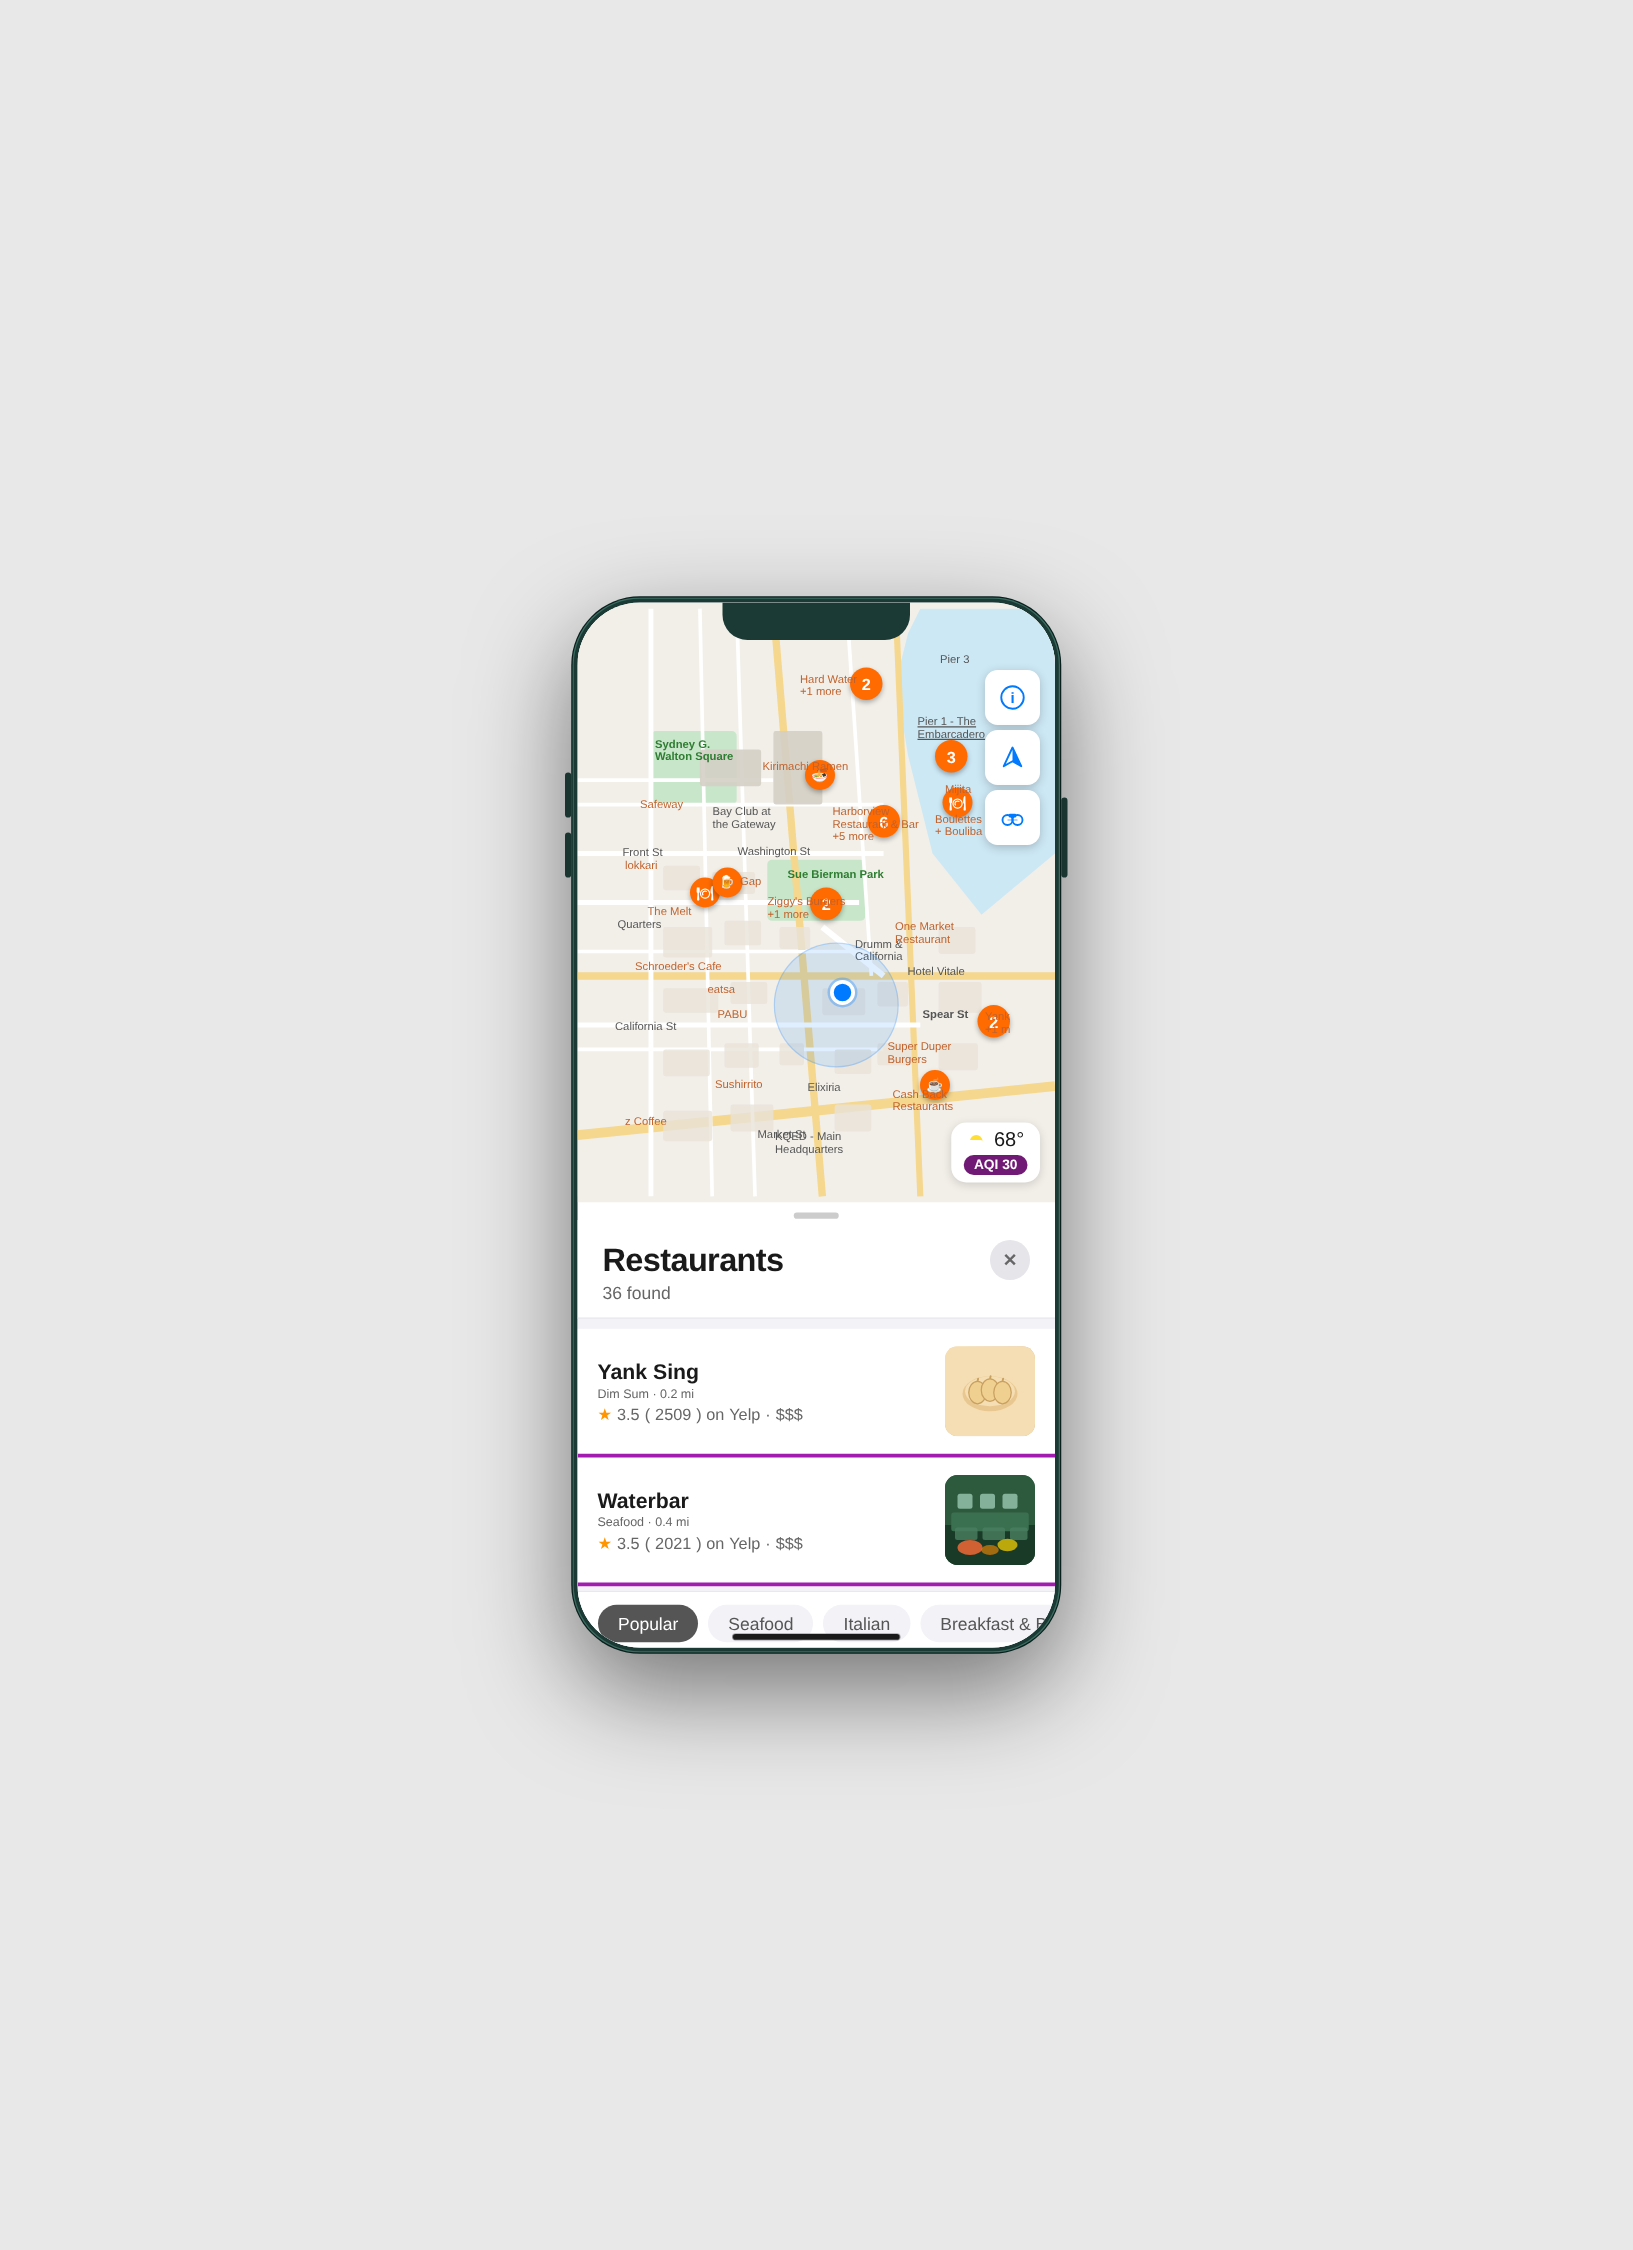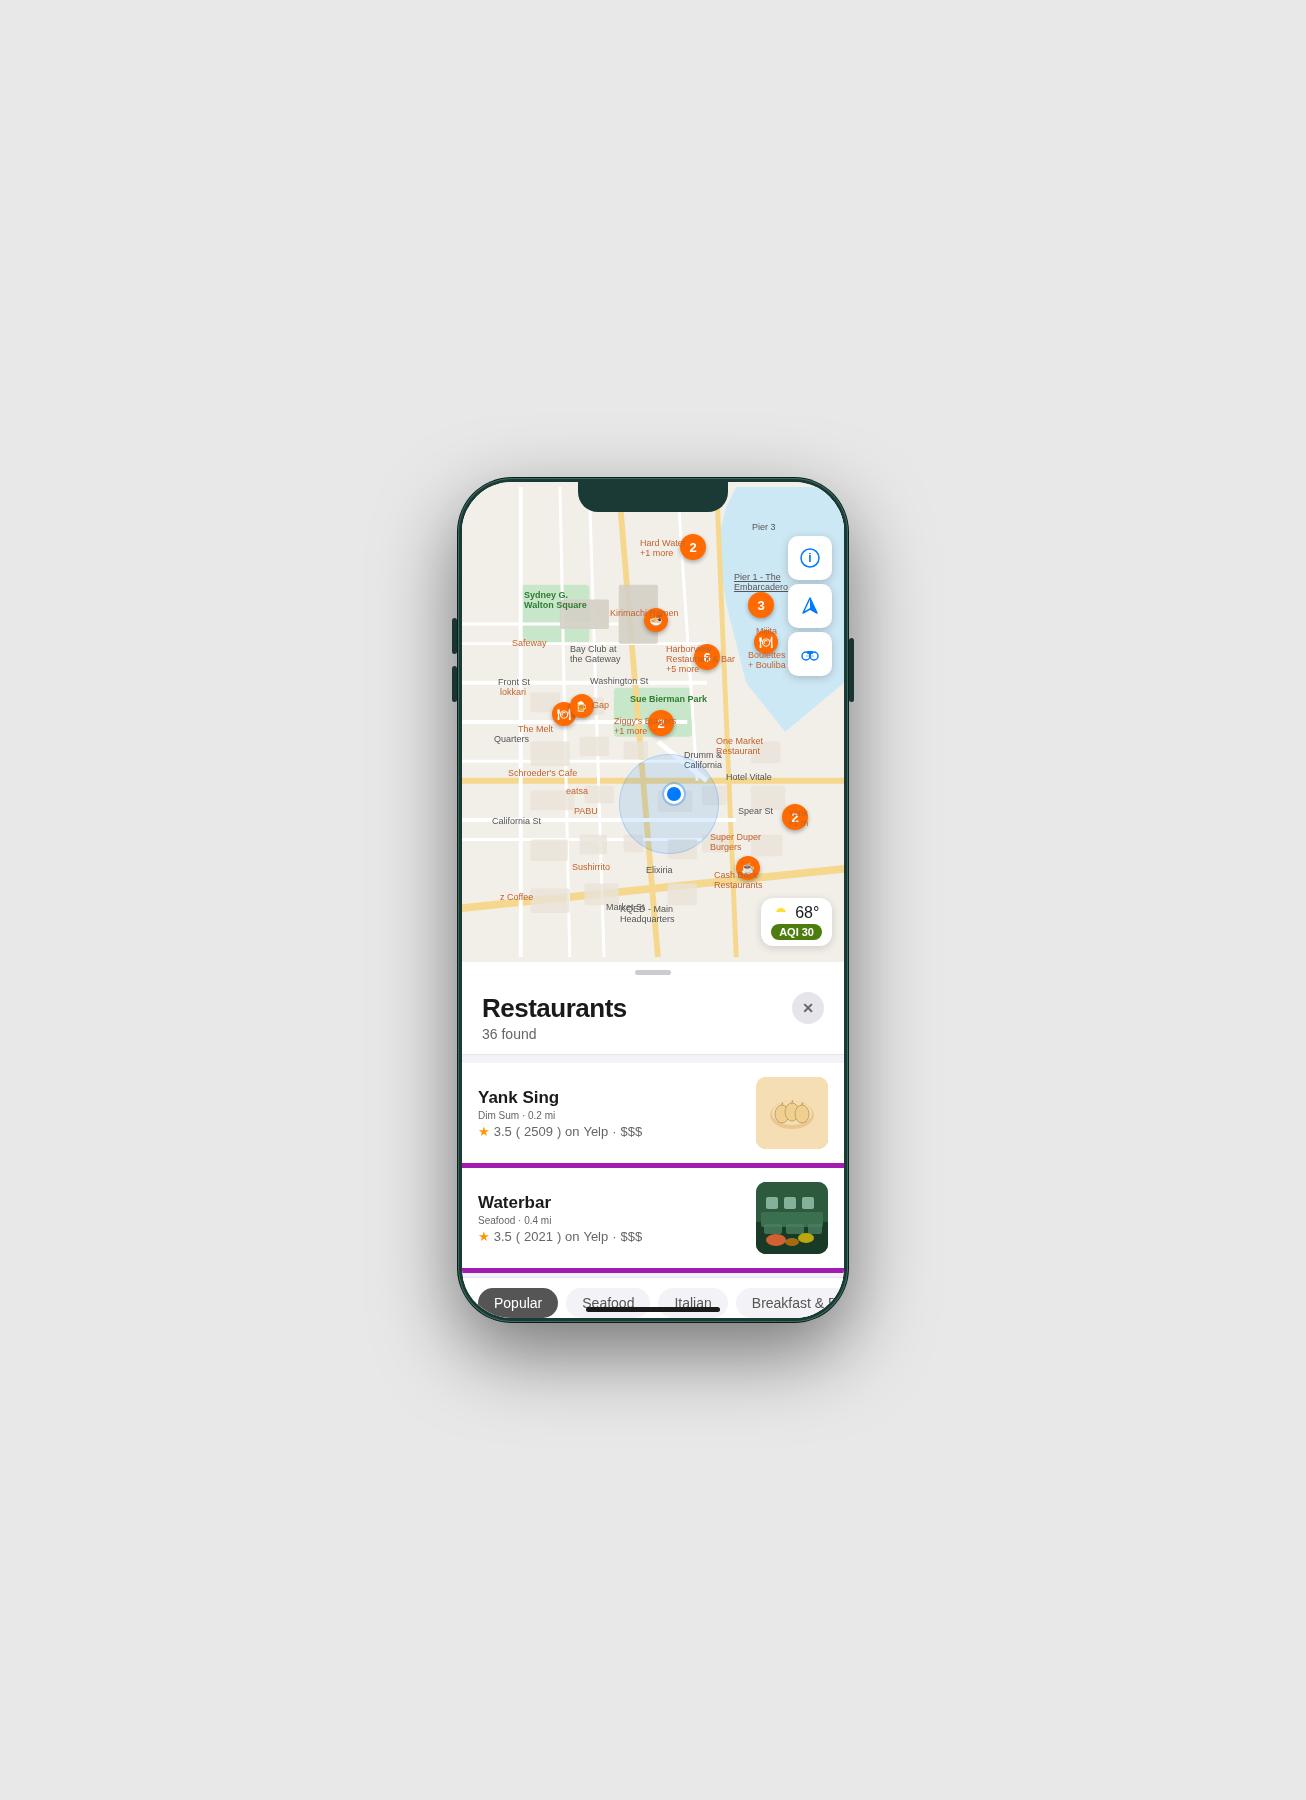--- a/index.html
+++ b/index.html
@@ -172,21 +172,21 @@
     .weather-row {
       display: flex;
       align-items: center;
       gap: 4px;
       font-size: 16px;
       font-weight: 500;
       color: #1a1a1a;
     }
 
     .aqi-badge {
-      background: #4d7c0f;
+      background: #701a75;
       color: white;
       font-size: 11px;
       font-weight: 600;
       padding: 2px 8px;
       border-radius: 10px;
       text-align: center;
       margin-top: 2px;
     }
 
     
@@ -256,21 +256,21 @@
     
     .restaurant-list {
       background: white;
       margin-top: 8px;
     }
 
     .restaurant-item {
       display: flex;
       align-items: center;
       padding: 14px 16px;
-      border-bottom: 5px solid #a21caf;
+      border-bottom: 3px solid #a21caf;
       gap: 12px;
       cursor: pointer;
     }
 
     .restaurant-info {
       flex: 1;
     }
 
     .restaurant-name {
       font-size: 17px;
@@ -562,21 +562,21 @@
         <div class="map-label" style="top:383px;left:184px;">Elixiria</div>
         <div class="map-label" style="top:410px;left:38px;color:#c0632e;">z Coffee</div>
         <div class="map-label" style="top:422px;left:158px;">KQED - Main<br>Headquarters</div>
         <div class="map-label" style="top:388px;left:252px;color:#c0632e;">Cash Back<br>Restaurants</div>
         <div class="map-label" style="top:420px;left:144px;text-align:right;">Market St</div>
         <div class="map-label" style="top:334px;left:30px;">California St</div>
         <div class="map-label" style="top:195px;left:36px;">Front St</div>
         <div class="map-label" style="top:195px;left:38px;margin-top:10px;color:#c0632e;">lokkari</div>
         <div class="map-label" style="top:252px;left:32px;">Quarters</div>
         <div class="map-label" style="top:194px;left:128px;">Washington St</div>
-        <div class="map-label" style="top:324px;left:276px;">Spear St</div>
+        <div class="map-label" style="top:324px;left:276px;font-weight:bold;">Spear St</div>
 
         
         <div class="map-controls">
           <div class="map-btn">
             <svg width="22" height="22" viewBox="0 0 22 22">
               <circle cx="11" cy="11" r="9" fill="none" stroke="#007aff" stroke-width="1.5"></circle>
               <text x="11" y="15" text-anchor="middle" fill="#007aff" font-size="12" font-weight="600">i</text>
             </svg>
           </div>
           <div class="map-btn">

